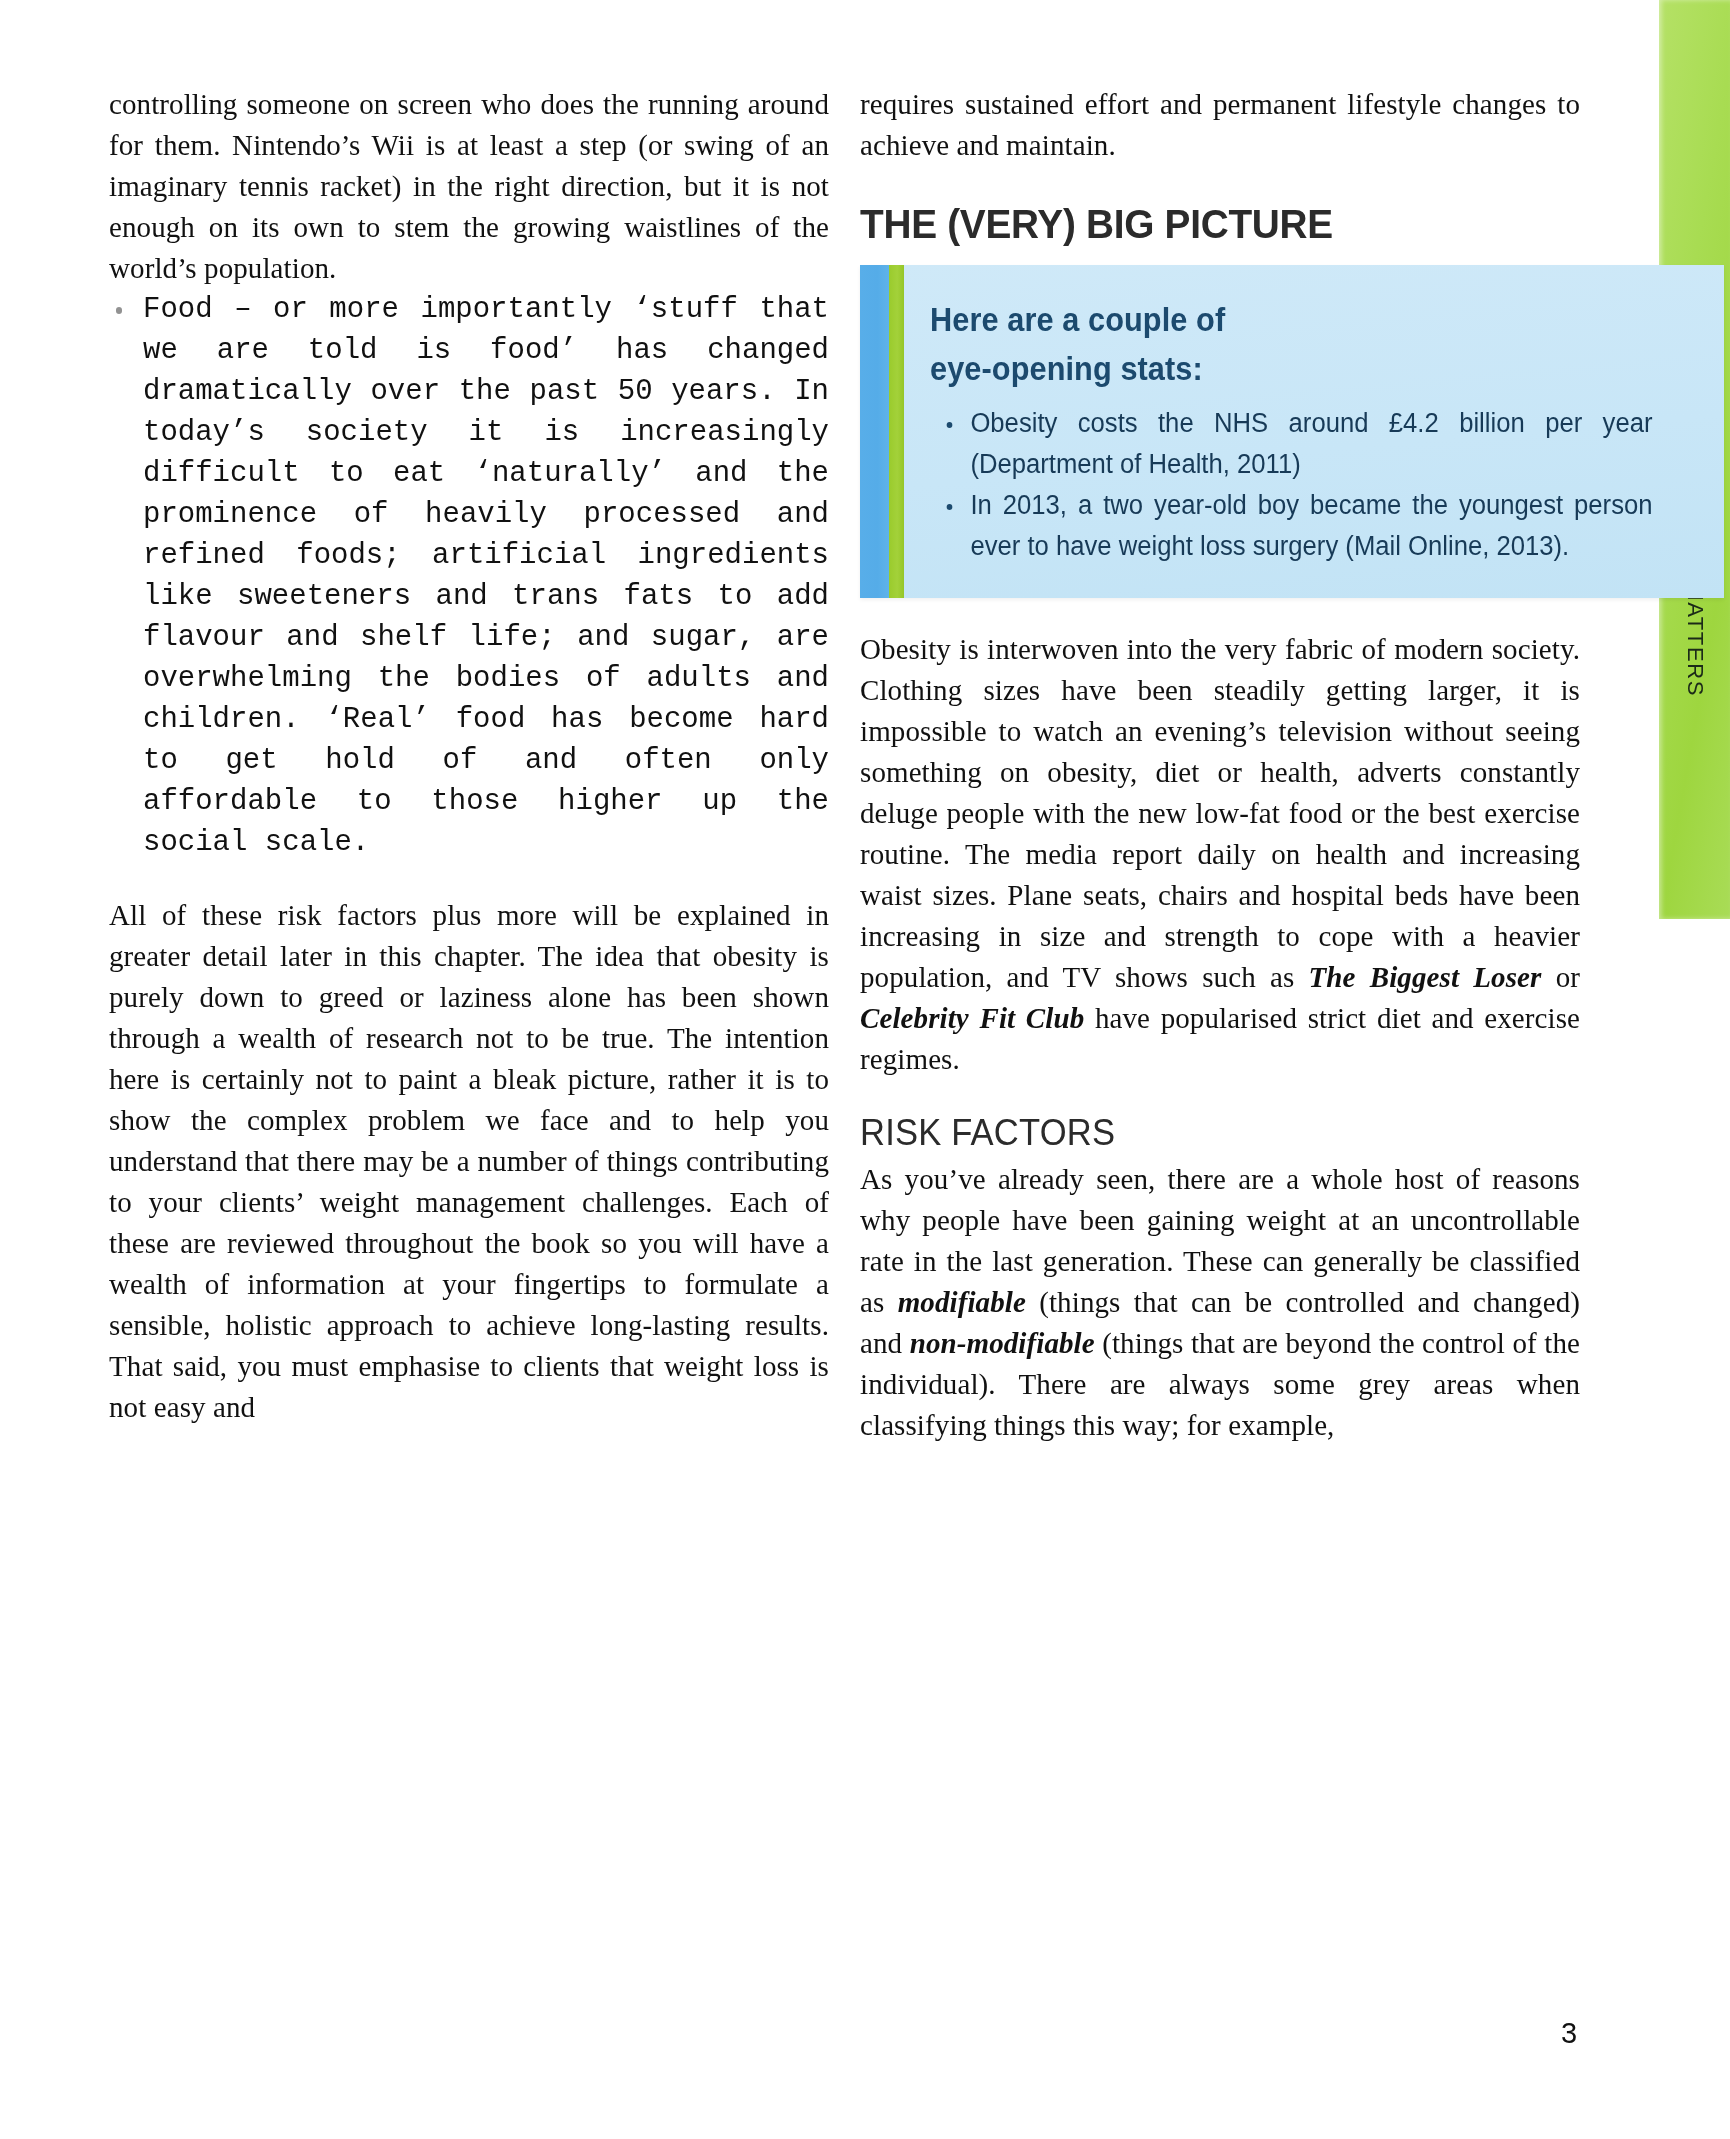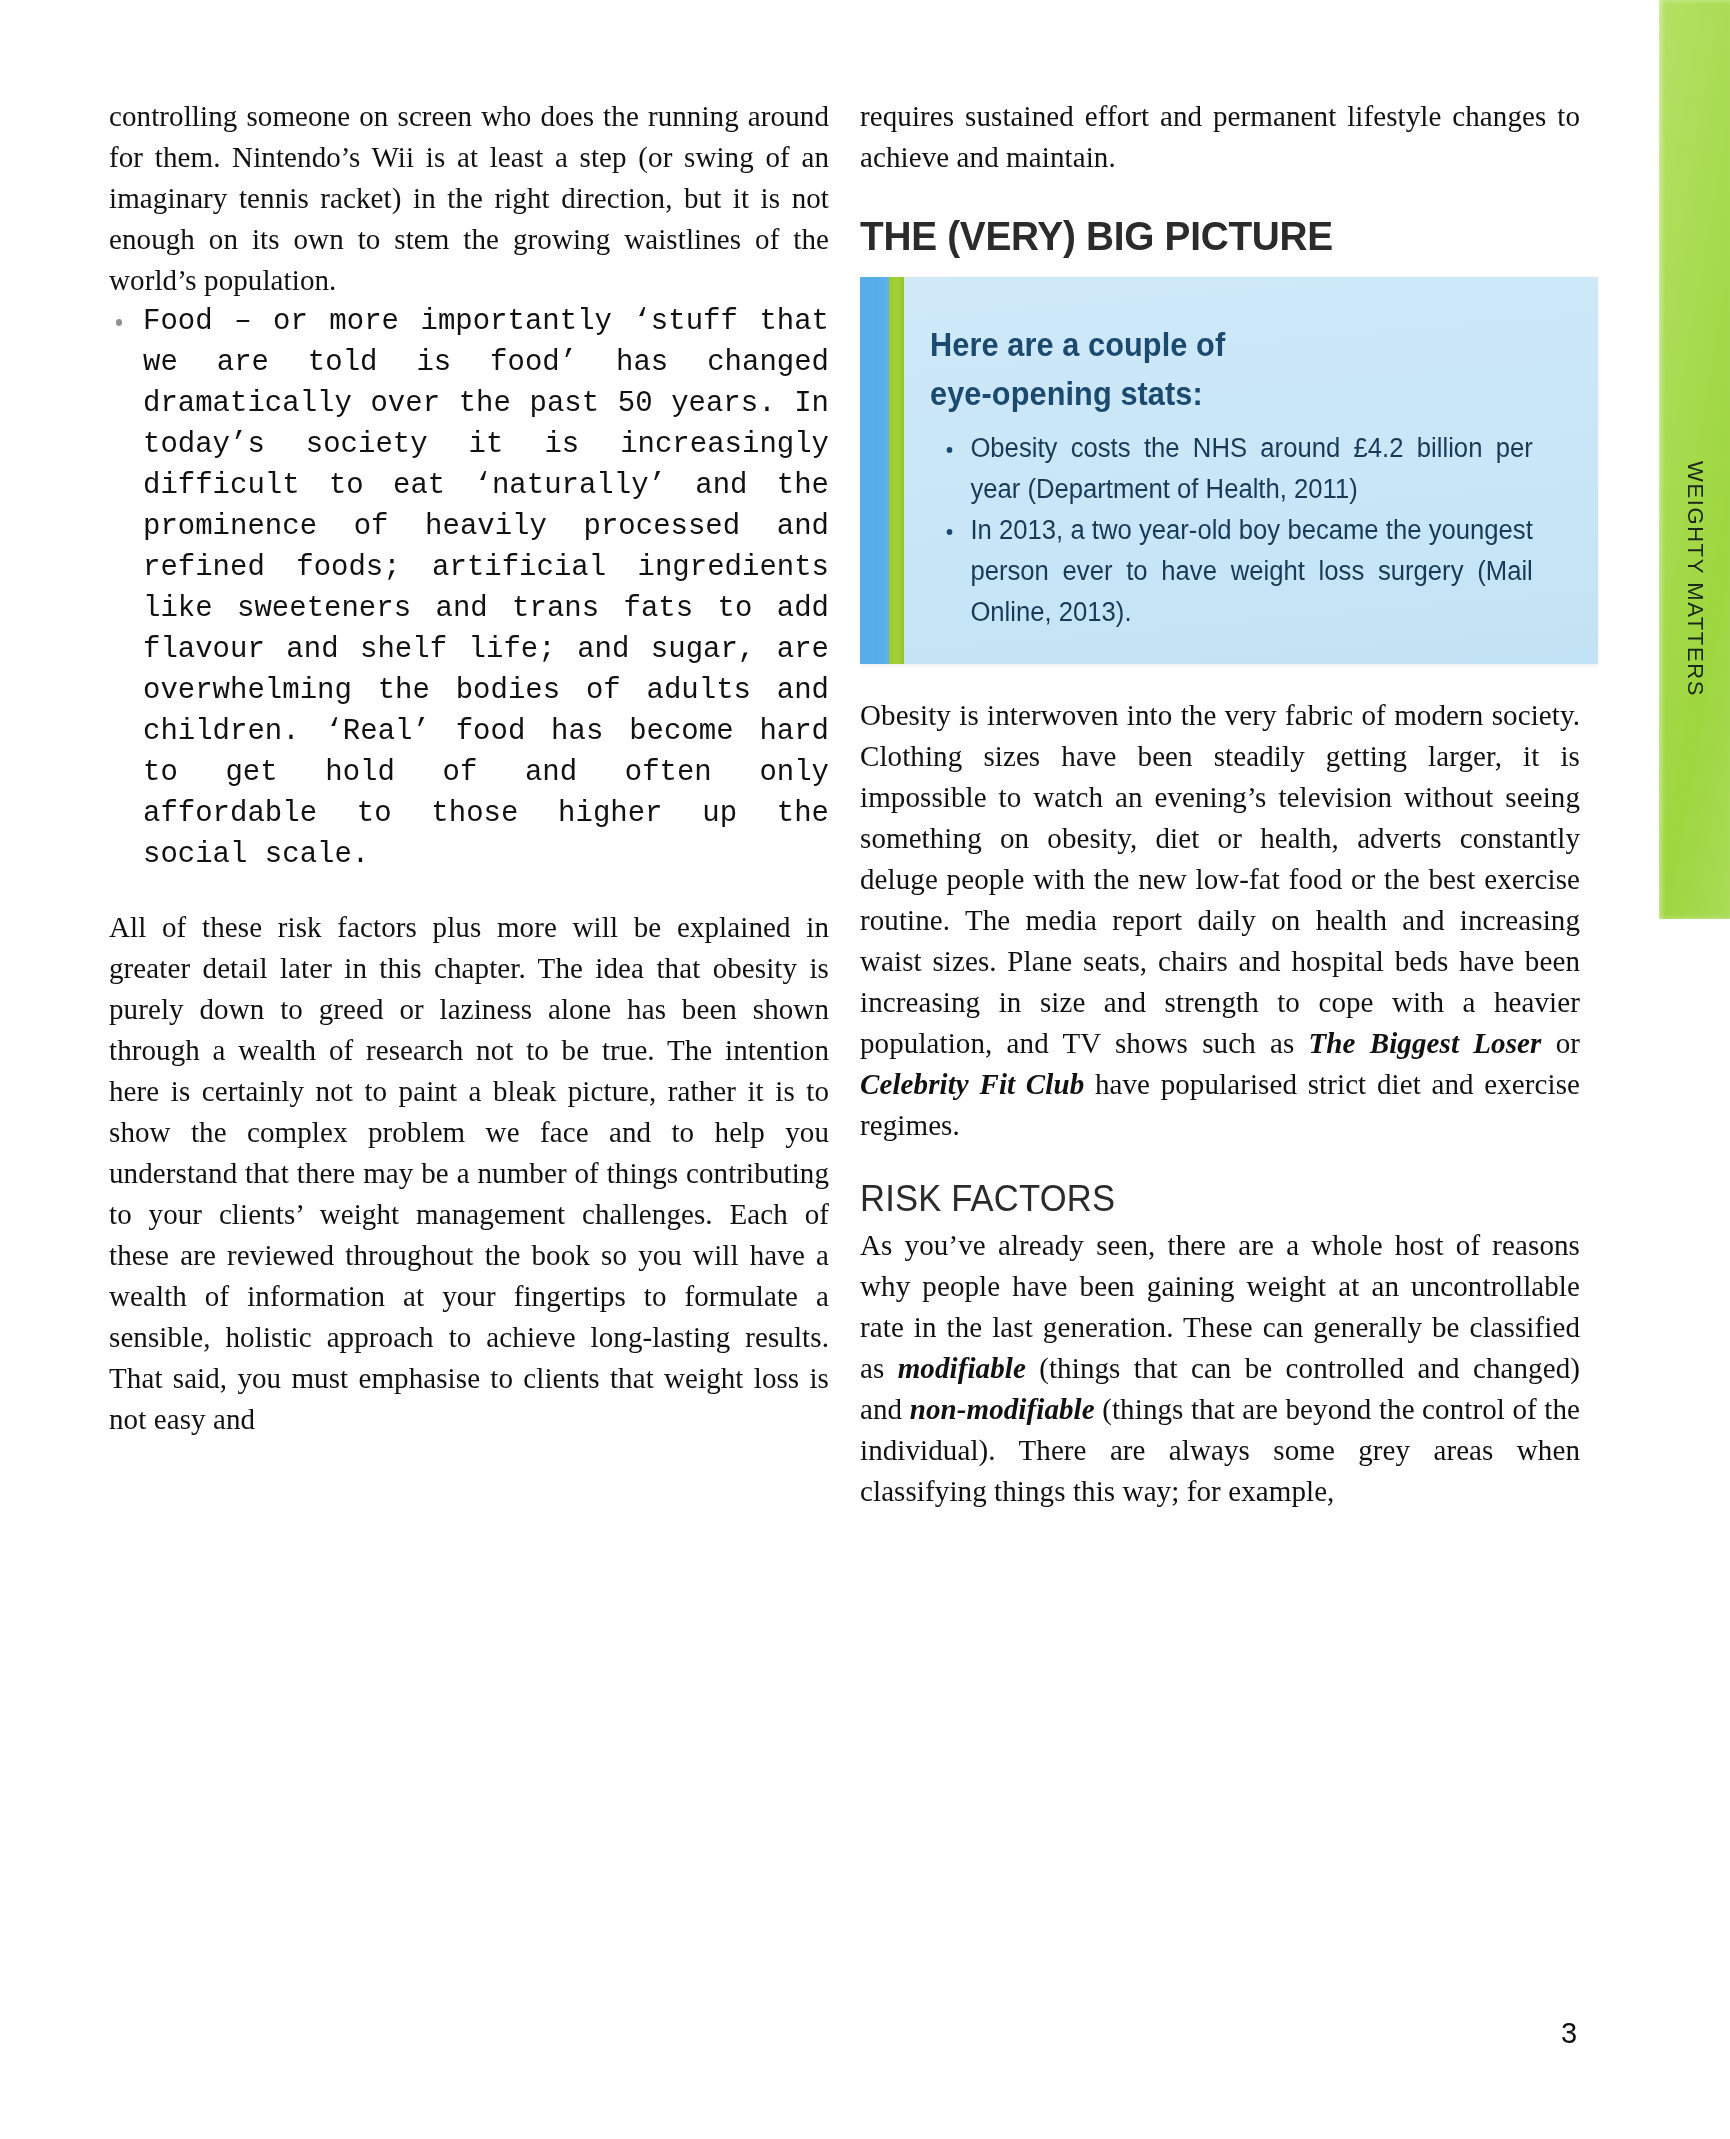--- a/index.html
+++ b/index.html
@@ -43,21 +43,21 @@
     font-family: "Liberation Sans", sans-serif;
     font-size: 22px;
     letter-spacing: 1.6px;
     color: #1b2a18;
     font-weight: 400;
   }
 
   
   .column {
     position: absolute;
-    top: 96px;
+    top: 84px;
     width: 720px;
   }
   #col-left  { left: 109px; }
   #col-right { left: 860px; }
 
   p.body {
     margin: 0;
     font-size: 29px;
     line-height: 41px;
     text-align: justify;
@@ -114,25 +114,25 @@
     color: #2b2b2b;
     transform: scaleX(0.96);
     transform-origin: left center;
     white-space: nowrap;
   }
 
   
   .callout {
     position: relative;
     margin: 11.3px 0 31px 0;
-    width: 738px;
+    width: 864px;
     min-height: 241px;
     background: linear-gradient(175deg, #cfe9f8 0%, #c8e6f7 55%, #c2e3f5 100%);
     box-sizing: border-box;
-    padding: 43px 24px 21px 70px;
+    padding: 30px 24px 21px 70px;
     box-shadow: 0 1.6px 4px rgba(0,0,0,0.06);
   }
   .callout-bar-blue {
     position: absolute;
     left: 0; top: 0; bottom: 0;
     width: 29px;
     background: linear-gradient(90deg, #58aee9 0%, #55ace8 60%, #5fb3ea 100%);
   }
   .callout-bar-green {
     position: absolute;

